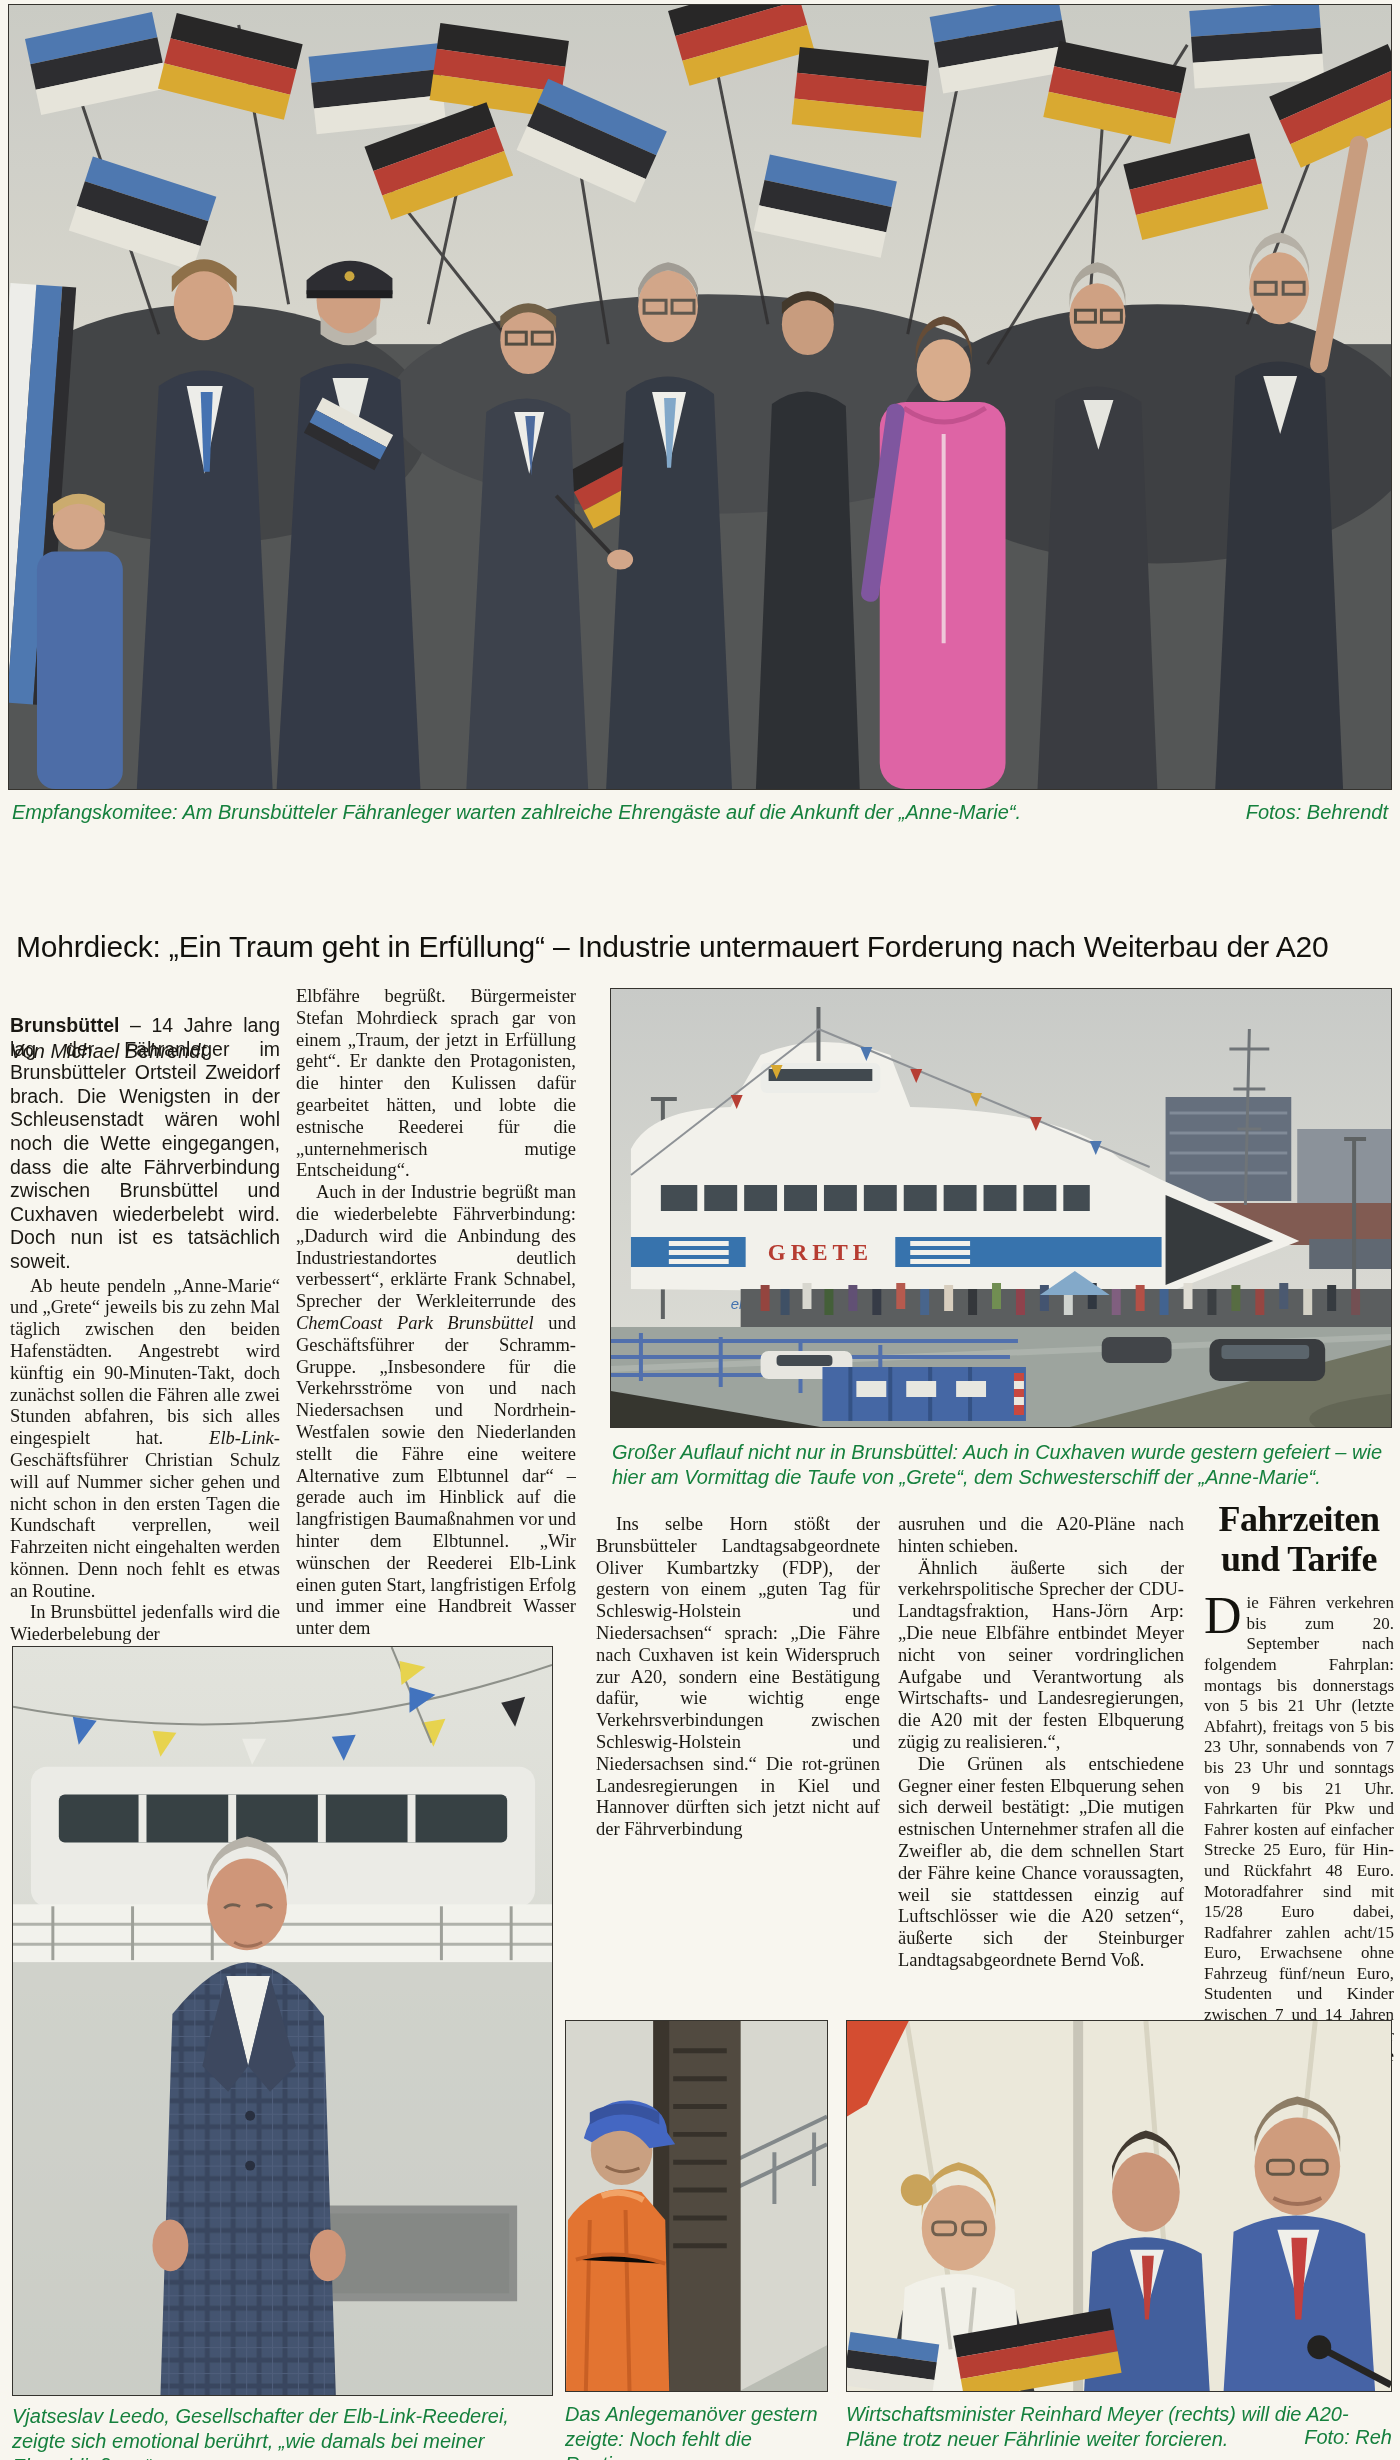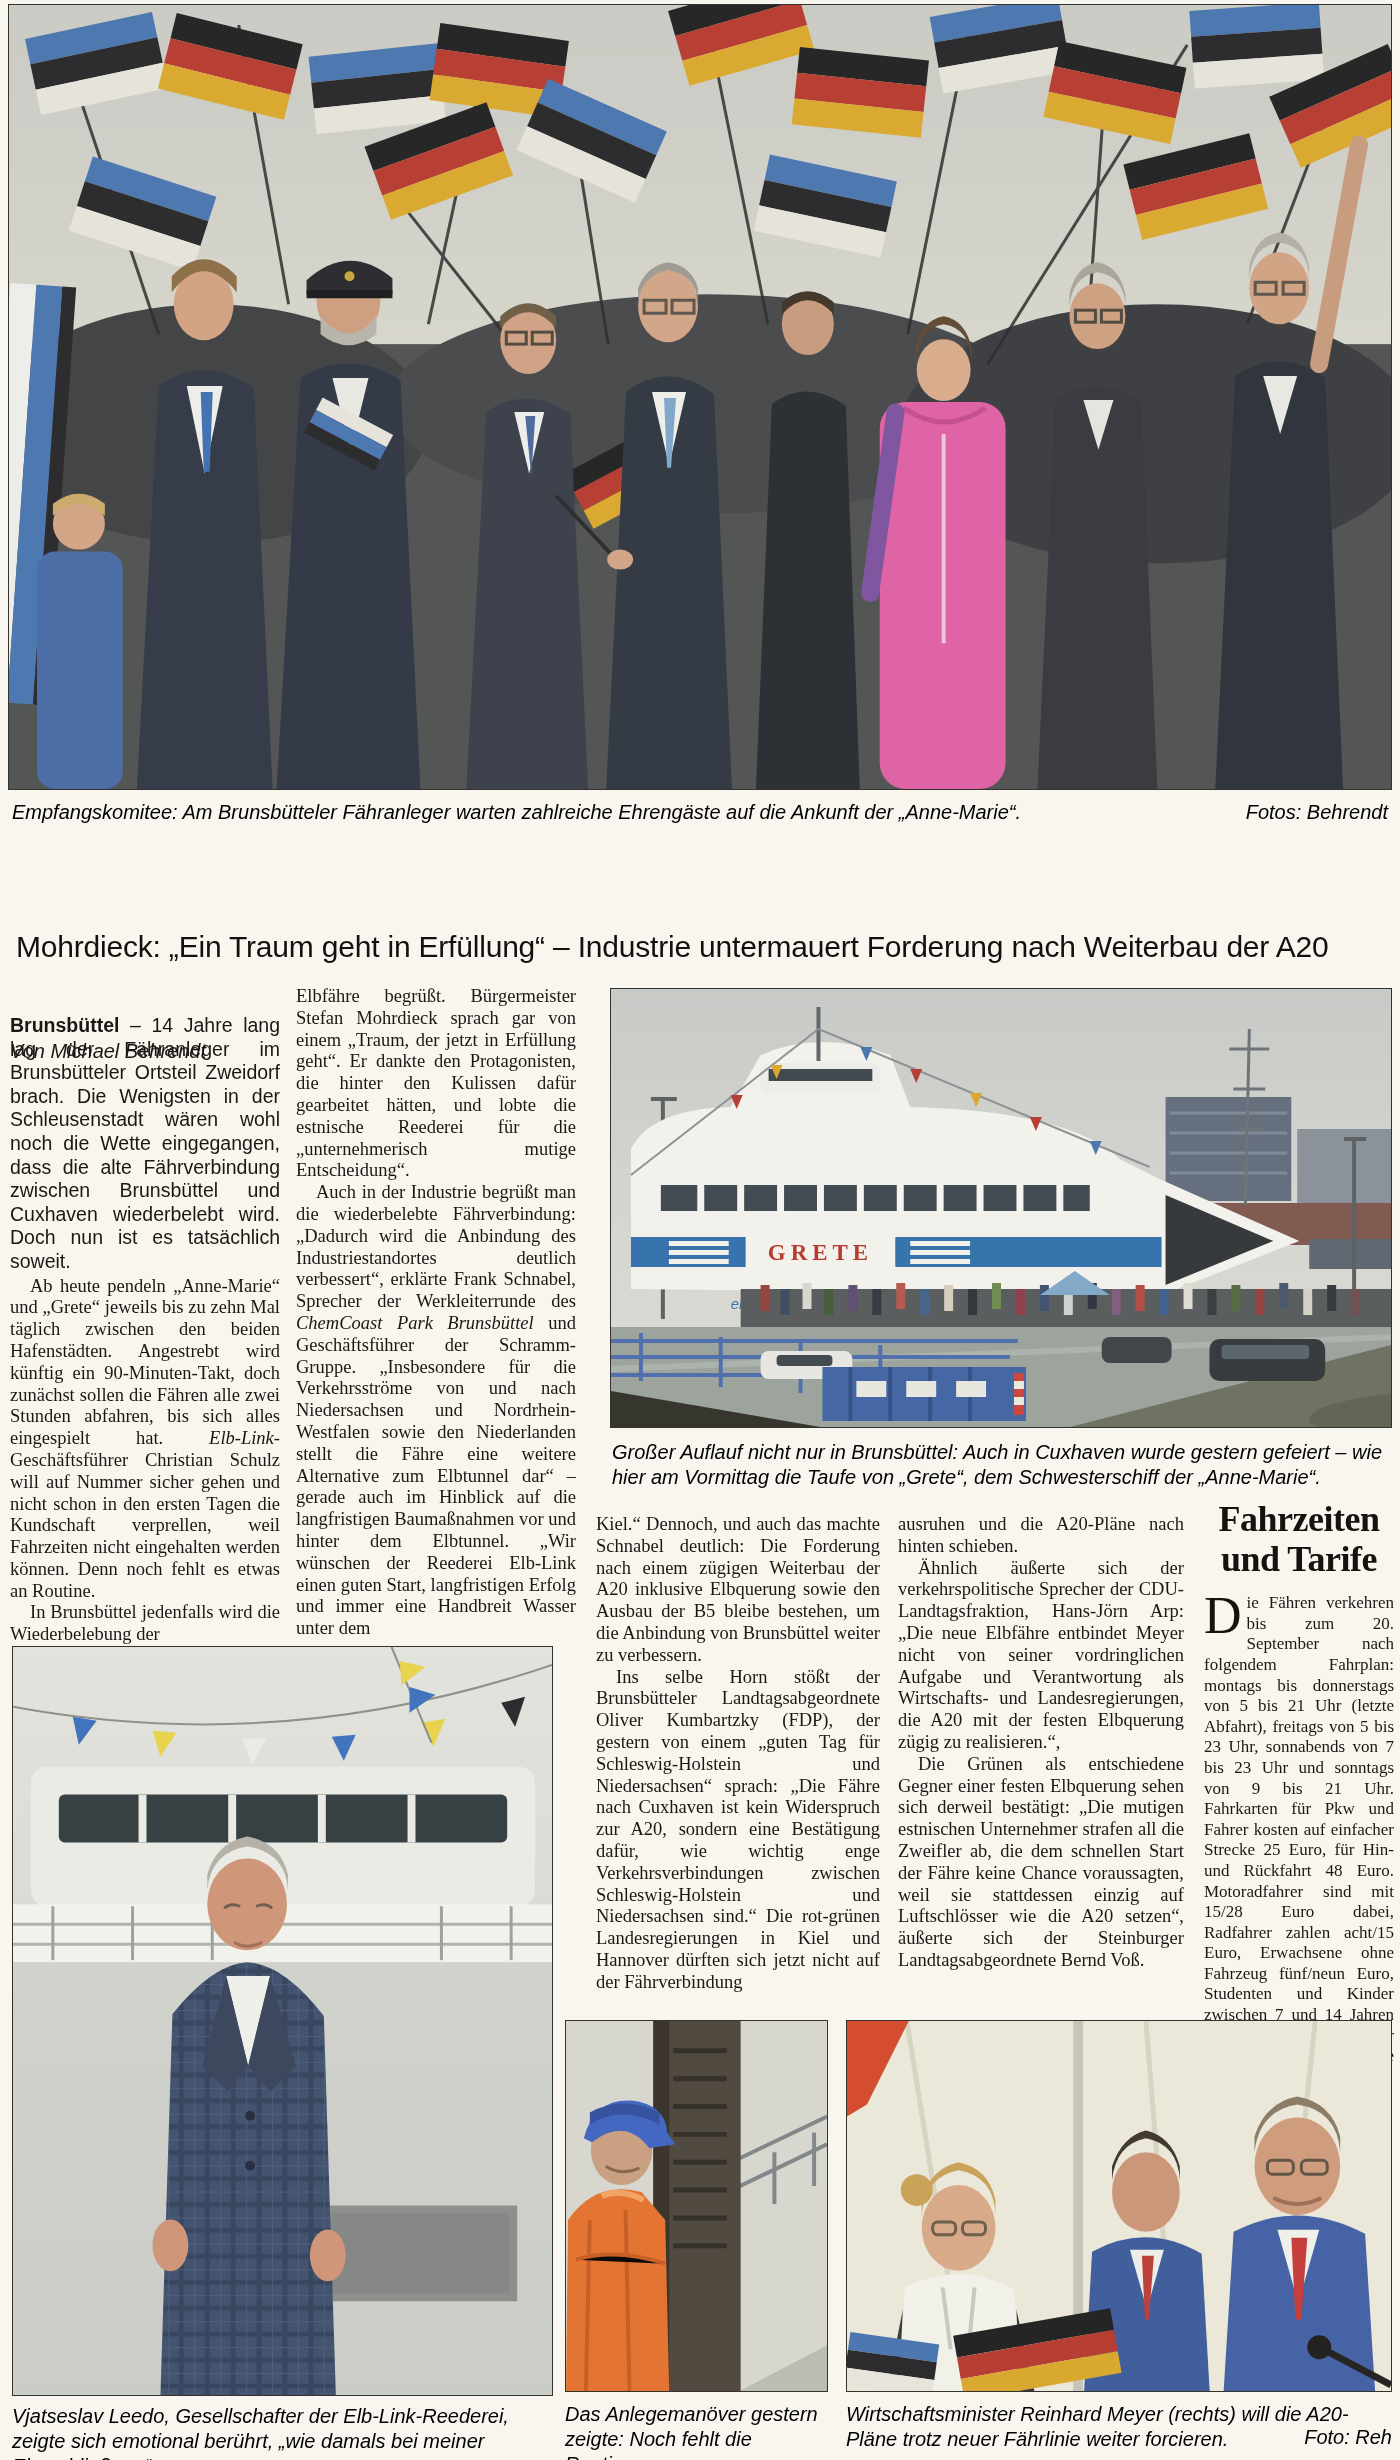--- a/index.html
+++ b/index.html
@@ -8,21 +8,21 @@
     position:relative; width:1400px; height:2460px; margin:0 auto;
     background:#f8f6ef; color:#1a1813; overflow:hidden;
     font-family:"Liberation Serif", serif;
   }
   .photo{
     position:absolute; border:1px solid #35332e; background:#5eead4; overflow:hidden;
   }
   .photo svg{ display:block; width:100%; height:100%; }
   .caption{
     position:absolute; font-family:"Liberation Sans", sans-serif;
-    font-style:italic; font-size:20px; line-height:1.24; color:#000000;
+    font-style:italic; font-size:20px; line-height:1.24; color:#15803d;
   }
   .caption .credit{ white-space:nowrap; }
   #cap-top{ display:flex; justify-content:space-between; gap:30px; }
   #cap-meyer{ padding-right:4px; }
   #cap-meyer .credit{ position:absolute; right:0; bottom:2px; }
   .headline{
     position:absolute; left:0; top:836; width:1400px; text-align:center;
     font-family:"Liberation Serif", serif; font-weight:bold;
     font-size:64px; letter-spacing:-1px; color:#100f0c;
   }
@@ -227,21 +227,20 @@
   <div class="col" id="col1">
     <p class="lead"><b>Brunsbüttel</b><span> – 14 Jahre lang lag der Fähranleger im Brunsbütteler Ortsteil Zweidorf brach. Die Wenigsten in der Schleusenstadt wären wohl noch die Wette eingegangen, dass die alte Fährverbindung zwischen Brunsbüttel und Cuxhaven wiederbelebt wird. Doch nun ist es tatsächlich soweit.</span></p>
     <p><span>Ab heute pendeln „Anne-Marie“ und „Grete“ jeweils bis zu zehn Mal täglich zwischen den beiden Hafenstädten. Angestrebt wird künftig ein 90-Minuten-Takt, doch zunächst sollen die Fähren alle zwei Stunden abfahren, bis sich alles eingespielt hat. </span><i>Elb-Link</i><span>-Geschäftsführer Christian Schulz will auf Nummer sicher gehen und nicht schon in den ersten Tagen die Kundschaft verprellen, weil Fahrzeiten nicht eingehalten werden können. Denn noch fehlt es etwas an Routine.</span></p>
     <p><span>In Brunsbüttel jedenfalls wird die Wiederbelebung der</span></p>
   </div>
   <div class="col" id="col2">
     <p class="noind"><span>Elbfähre begrüßt. Bürgermeister Stefan Mohrdieck sprach gar von einem „Traum, der jetzt in Erfüllung geht“. Er dankte den Protagonisten, die hinter den Kulissen dafür gearbeitet hätten, und lobte die estnische Reederei für die „unternehmerisch mutige Entscheidung“.</span></p>
     <p><span>Auch in der Industrie begrüßt man die wiederbelebte Fährverbindung: „Dadurch wird die Anbindung des Industriestandortes deutlich verbessert“, erklärte Frank Schnabel, Sprecher der Werkleiterrunde des </span><i>ChemCoast Park Brunsbüttel</i><span> und Geschäftsführer der Schramm-Gruppe. „Insbesondere für die Verkehrsströme von und nach Niedersachsen und Nordrhein-Westfalen sowie den Niederlanden stellt die Fähre eine weitere Alternative zum Elbtunnel dar“ – gerade auch im Hinblick auf die langfristigen Baumaßnahmen vor und hinter dem Elbtunnel. „Wir wünschen der Reederei Elb-Link einen guten Start, langfristigen Erfolg und immer eine Handbreit Wasser unter dem</span></p>
   </div>
   <div class="col" id="col3">
-    <p class="noind"><span>Kiel.“ Dennoch, und auch das machte Schnabel deutlich: Die Forderung nach einem zügigen Weiterbau der A20 inklusive Elbquerung sowie den Ausbau der B5 bleibe bestehen, um die Anbindung von Brunsbüttel weiter zu verbessern.</span></p>
     <p><span>Ins selbe Horn stößt der Brunsbütteler Landtagsabgeordnete Oliver Kumbartzky (FDP), der gestern von einem „guten Tag für Schleswig-Holstein und Niedersachsen“ sprach: „Die Fähre nach Cuxhaven ist kein Widerspruch zur A20, sondern eine Bestätigung dafür, wie wichtig enge Verkehrsverbindungen zwischen Schleswig-Holstein und Niedersachsen sind.“ Die rot-grünen Landesregierungen in Kiel und Hannover dürften sich jetzt nicht auf der Fährverbindung</span></p>
   </div>
   <div class="col" id="col4">
     <p class="noind"><span>ausruhen und die A20-Pläne nach hinten schieben.</span></p>
     <p><span>Ähnlich äußerte sich der verkehrspolitische Sprecher der CDU-Landtagsfraktion, Hans-Jörn Arp: „Die neue Elbfähre entbindet Meyer nicht von seiner vordringlichen Aufgabe und Verantwortung als Wirtschafts- und Landesregierungen, die A20 mit der festen Elbquerung zügig zu realisieren.“,</span></p>
     <p><span>Die Grünen als entschiedene Gegner einer festen Elbquerung sehen sich derweil bestätigt: „Die mutigen estnischen Unternehmer strafen all die Zweifler ab, die dem schnellen Start der Fähre keine Chance voraussagten, weil sie stattdessen einzig auf Luftschlösser wie die A20 setzen“, äußerte sich der Steinburger Landtagsabgeordnete Bernd Voß.</span></p>
   </div>
 
   <div class="photo" id="ph-ferry">
     <svg viewBox="0 0 782 438" preserveAspectRatio="none">

